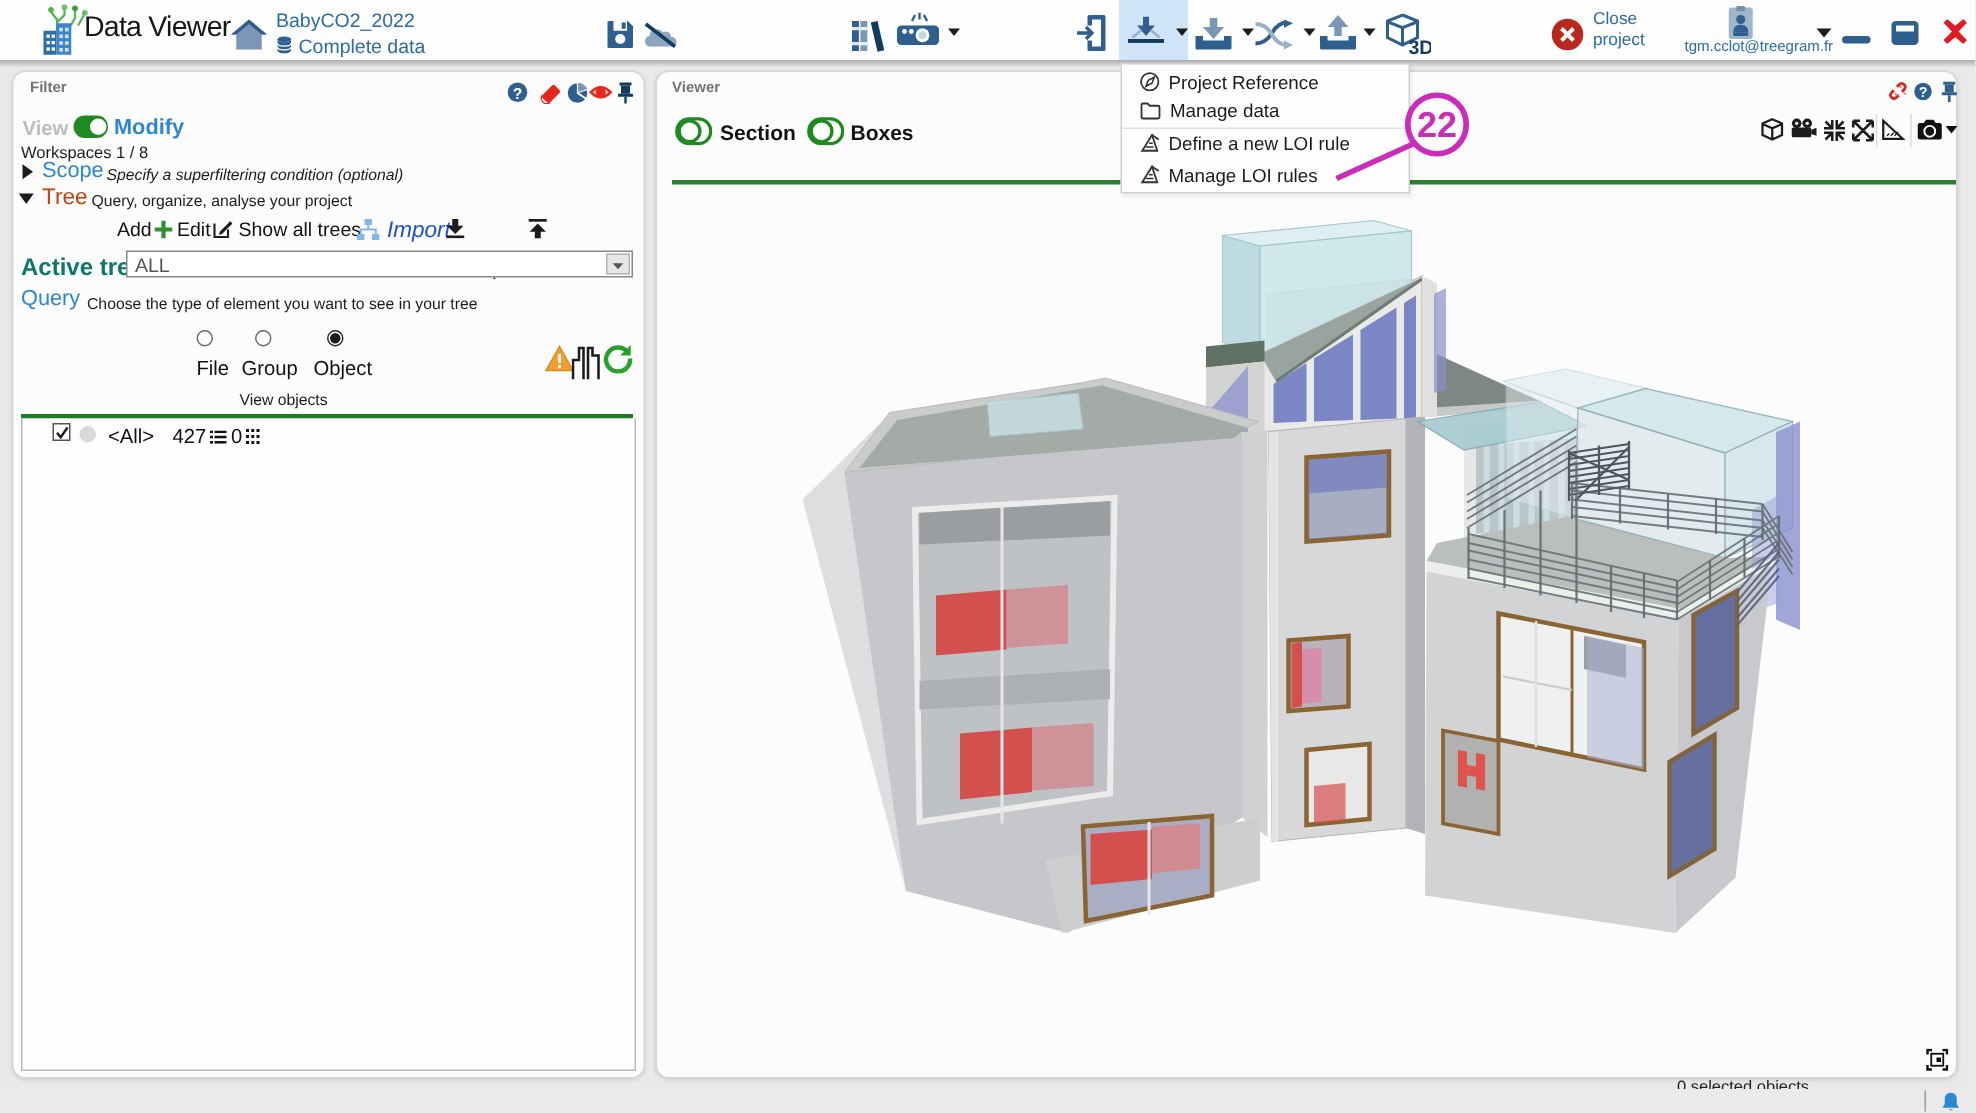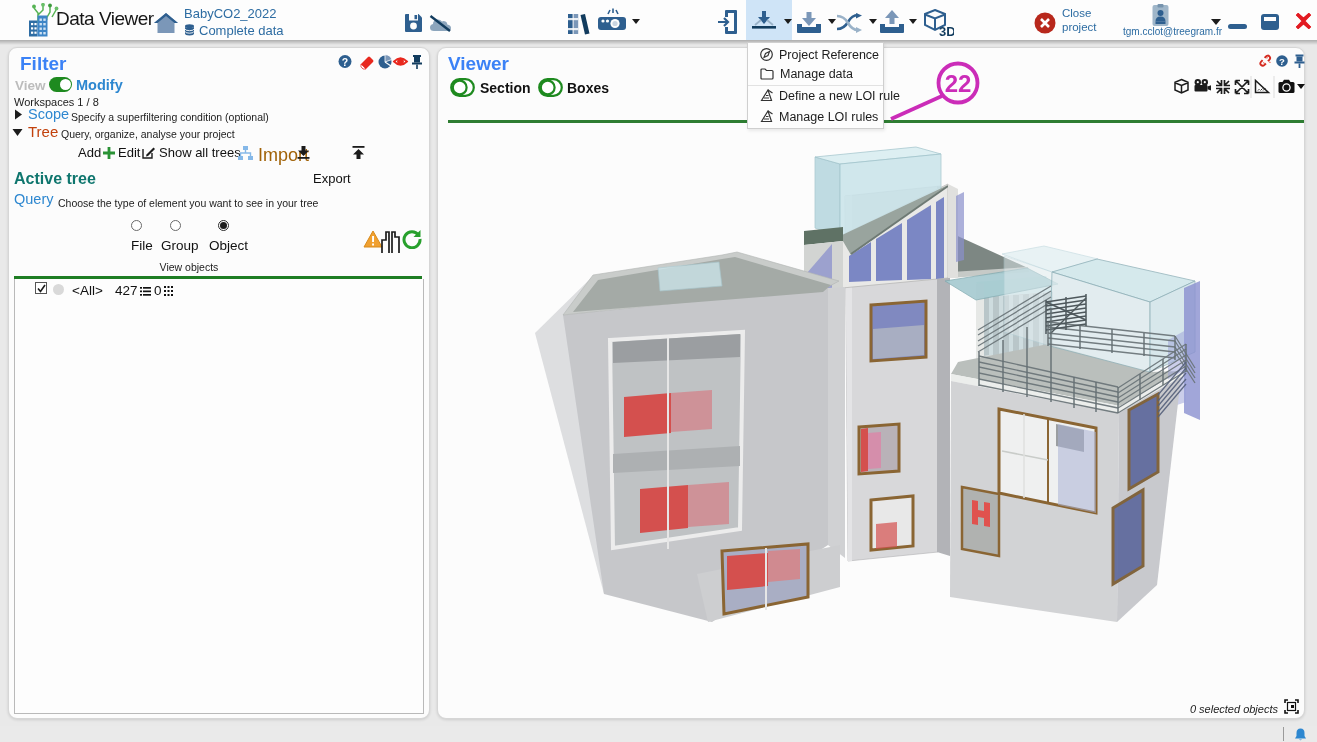--- a/index.html
+++ b/index.html
@@ -3,23 +3,23 @@
 <meta charset="utf-8">
 <style>
 * { margin:0; padding:0; box-sizing:border-box; }
 html,body { width:1317px; height:742px; overflow:hidden; font-family:"Liberation Sans", sans-serif; background:#e9e9e9; position:relative; }
 .abs { position:absolute; }
 #toolbar { left:0; top:0; width:1317px; height:40px; background:#fdfdfd; z-index:5; }
 #toolbarshadow { left:0; top:40px; width:1317px; height:5px; background:linear-gradient(#adadad,#e9e9e9); z-index:5; }
 #filterpanel { left:8px; top:47px; width:422px; height:672px; background:#fcfcfc; border:1px solid #d6d6d6; border-radius:9px; box-shadow:0 1px 3px rgba(0,0,0,.12); z-index:2; }
 #viewerpanel { left:437px; top:47px; width:868px; height:672px; background:#fcfcfc; border:1px solid #d6d6d6; border-radius:9px; box-shadow:0 1px 3px rgba(0,0,0,.12); z-index:1; }
 #statusbar { left:0; top:726px; width:1317px; height:16px; background:#eaeaea; z-index:5; }
-.hdr { font-weight:bold; font-size:19px; color:#3b82f6; }
+.hdr { font-weight:bold; font-size:10px; color:#737373; }
 svg { display:block; }
-#menu { left:747px; top:42px; width:137px; background:#fdfdfd; border:1px solid #cfcfcf; z-index:20; font-size:12.5px; color:#1c1c1c; box-shadow:1px 2px 3px rgba(0,0,0,.08); }
+#menu { left:747px; top:42px; width:193px; background:#fdfdfd; border:1px solid #cfcfcf; z-index:20; font-size:12.5px; color:#1c1c1c; box-shadow:1px 2px 3px rgba(0,0,0,.08); }
 .mi { height:21px; line-height:21px; padding-left:12px; white-space:nowrap; }
 .mi svg { display:inline-block; vertical-align:-2px; margin-right:6px; }
 .msep { border-top:1px solid #e2e2e2; margin:0 0; }
 </style>
 </head>
 <body>
 <div id="toolbar" class="abs">
 
   <svg class="abs" style="left:27px;top:3px" width="36" height="36" viewBox="0 0 36 36">
     <g stroke="#56b354" stroke-width="1.5" fill="none">
@@ -196,21 +196,21 @@
   </svg>
   <div class="abs" style="left:6px;top:30px;font-size:13.5px;font-weight:bold;color:#bcbcbc;">View</div>
   <div class="abs" style="left:40px;top:29px;width:23px;height:15px;border-radius:8px;background:#1e8a1f;"></div>
   <div class="abs" style="left:51px;top:31px;width:11px;height:11px;border-radius:6px;background:#fff;"></div>
   <div class="abs" style="left:67px;top:29px;font-size:14.5px;font-weight:bold;color:#2d87d0;">Modify</div>
   <div class="abs" style="left:5px;top:48px;font-size:11px;color:#1c1c1c;">Workspaces 1 / 8</div>
   <svg class="abs" style="left:5px;top:61px" width="9" height="11" viewBox="0 0 9 11">
       <path d="M1 0.5 L8 5.5 L1 10.5 Z" fill="#1c1c1c"></path>
     </svg>
   <div class="abs" style="left:19px;top:58px;font-size:14.5px;color:#2d87d0;">Scope</div>
-  <div class="abs" style="left:62px;top:63px;font-size:10.5px;color:#1c1c1c;">Specify a superfiltering condition (optional)</div>
+  <div class="abs" style="left:62px;top:63px;font-size:10.5px;color:#1c1c1c;font-style:italic;">Specify a superfiltering condition (optional)</div>
   <svg class="abs" style="left:3px;top:80px" width="11" height="9" viewBox="0 0 11 9">
       <path d="M0.5 1 L10.5 1 L5.5 8 Z" fill="#1c1c1c"></path>
     </svg>
   <div class="abs" style="left:19px;top:75px;font-size:15px;color:#c2410c;">Tree</div>
   <div class="abs" style="left:52px;top:80px;font-size:10.5px;color:#1c1c1c;">Query, organize, analyse your project</div>
   <div class="abs" style="left:69px;top:97px;font-size:13px;color:#111;">Add</div>
   <svg class="abs" style="left:94px;top:99px" width="12" height="12" viewBox="0 0 12 12">
       <path d="M4.6 0 L7.4 0 L7.4 4.6 L12 4.6 L12 7.4 L7.4 7.4 L7.4 12 L4.6 12 L4.6 7.4 L0 7.4 L0 4.6 L4.6 4.6 Z" fill="#2a9235"></path>
     </svg>
   <div class="abs" style="left:109px;top:97px;font-size:13px;color:#111;">Edit</div>
@@ -218,31 +218,38 @@
     <path d="M1 3 L1 12 L10 12 L10 7" stroke="#1c1c1c" stroke-width="1.4" fill="none"></path>
     <path d="M4.5 8.5 L11.5 1.5 L13 3 L6 10 L4 10.5 Z" fill="#1c1c1c"></path>
   </svg>
   <div class="abs" style="left:150px;top:97px;font-size:13px;color:#111;">Show all trees</div>
   <svg class="abs" style="left:229px;top:98px" width="15" height="14" viewBox="0 0 15 14">
     <rect x="5" y="0" width="5" height="4" fill="#85b8e8"></rect>
     <path d="M7.5 4 L7.5 7 M2.5 10 L2.5 7 L12.5 7 L12.5 10" stroke="#85b8e8" stroke-width="1.4" fill="none"></path>
     <rect x="0" y="10" width="5" height="4" fill="#85b8e8"></rect>
       <rect x="10" y="10" width="5" height="4" fill="#85b8e8"></rect>
   </svg>
-  <div class="abs" style="left:249px;top:97px;font-size:18px;color:#a16207;">Import</div>
+  <div class="abs" style="left:249px;top:97px;font-size:15px;color:#1d4ed8;font-style:italic;">Import</div>
   <svg class="abs" style="left:288px;top:98px" width="13" height="13" viewBox="0 0 13 13">
     <path d="M4.5 0 L8.5 0 L8.5 4.5 L12 4.5 L6.5 10 L1 4.5 L4.5 4.5 Z" fill="#1c1c1c"></path>
     <rect x="0.5" y="11" width="12" height="1.8" fill="#1c1c1c"></rect>
   </svg>
   <div class="abs" style="left:304px;top:97px;font-size:13px;color:#111;margin-top:26px;">Export</div>
   <svg class="abs" style="left:343px;top:98px" width="13" height="13" viewBox="0 0 13 13">
     <rect x="0.5" y="0" width="12" height="1.8" fill="#1c1c1c"></rect>
     <path d="M6.5 3 L12 8.5 L8.5 8.5 L8.5 13 L4.5 13 L4.5 8.5 L1 8.5 Z" fill="#1c1c1c"></path>
   </svg>
   <div class="abs" style="left:5px;top:122px;font-size:16px;font-weight:bold;color:#0f766e;">Active tree</div>
+  <div class="abs" style="left:75px;top:119px;width:338px;height:18px;background:#fff;border:1px solid #8a8a8a;">
+    <div class="abs" style="left:5px;top:1px;font-size:13px;color:#555;">ALL</div>
+    <div class="abs" style="right:1px;top:1px;width:16px;height:14px;background:#e6e6e6;border:1px solid #b5b5b5;"></div>
+    <svg class="abs" style="right:5px;top:7px" width="8" height="5" viewBox="0 0 8 5">
+        <path d="M0.5 0.5 L4 4.5 L7.5 0.5 Z" fill="#555"></path>
+      </svg>
+  </div>
   <div class="abs" style="left:5px;top:143px;font-size:14.5px;color:#2d87d0;">Query</div>
   <div class="abs" style="left:49px;top:149px;font-size:10.5px;color:#1c1c1c;">Choose the type of element you want to see in your tree</div>
   <div class="abs" style="left:122px;top:172px;width:11px;height:11px;border-radius:6px;border:1.5px solid #6a6a6a;background:#fff;"></div>
   <div class="abs" style="left:161px;top:172px;width:11px;height:11px;border-radius:6px;border:1.5px solid #6a6a6a;background:#fff;"></div>
   <div class="abs" style="left:209px;top:172px;width:11px;height:11px;border-radius:6px;border:1.5px solid #2b2b2b;background:#fff;"></div>
   <div class="abs" style="left:211px;top:174px;width:7px;height:7px;border-radius:4px;background:#1c1c1c;"></div>
   <div class="abs" style="left:122px;top:190px;font-size:13.5px;color:#111;">File</div>
   <div class="abs" style="left:152px;top:190px;font-size:13.5px;color:#111;">Group</div>
   <div class="abs" style="left:200px;top:190px;font-size:13.5px;color:#111;">Object</div>
   <svg class="abs" style="left:354px;top:182px" width="20" height="18" viewBox="0 0 20 18">
@@ -349,21 +356,21 @@
     <line x1="100" y1="-2" x2="100" y2="24" stroke="#dcdcdc" stroke-width="1"></line>
     <g transform="translate(104,3)">
       <rect x="0.5" y="3" width="16" height="11" rx="1.5" fill="#111"></rect>
       <path d="M4.5 3 L6 0.8 L11 0.8 L12.5 3 Z" fill="#111"></path>
       <circle cx="8.5" cy="8.5" r="3.6" fill="#111" stroke="#fff" stroke-width="1.3"></circle>
       <path d="M123 5.5" fill="none"></path>
     </g>
     <path d="M123 8 L127 13 L131 8 Z" fill="#111"></path>
   </svg>
   <div class="abs" style="left:10px;top:72px;width:856px;height:3px;background:#2e7d32;"></div>
-  <div class="abs" style="left:680px;top:655px;width:160px;text-align:right;font-size:11px;color:#222;font-style:italic;">0 selected objects</div>
+  <div class="abs" style="left:680px;top:671px;width:160px;font-size:11px;color:#222;">0 selected objects</div>
   <svg class="abs" style="left:846px;top:651px" width="15" height="15" viewBox="0 0 15 15">
     <path d="M1 4 L1 1 L4 1 M11 1 L14 1 L14 4 M14 11 L14 14 L11 14 M4 14 L1 14 L1 11" stroke="#111" stroke-width="1.6" fill="none"></path>
     <rect x="3.5" y="3.5" width="8" height="8" fill="none" stroke="#111" stroke-width="1.2"></rect>
     <rect x="7" y="6" width="3" height="3" fill="#111"></rect>
   </svg>
 </div>
 <div id="statusbar" class="abs">
   <div class="abs" style="left:1283px;top:1px;width:1px;height:14px;background:#9a9a9a;"></div>
   <svg class="abs" style="left:1294px;top:2px" width="13" height="13" viewBox="0 0 13 13">
     <path d="M6.5 0.5 Q10.5 0.5 10.5 5 L10.5 8 L12 10.5 L1 10.5 L2.5 8 L2.5 5 Q2.5 0.5 6.5 0.5 Z" fill="#2d87d0"></path>

